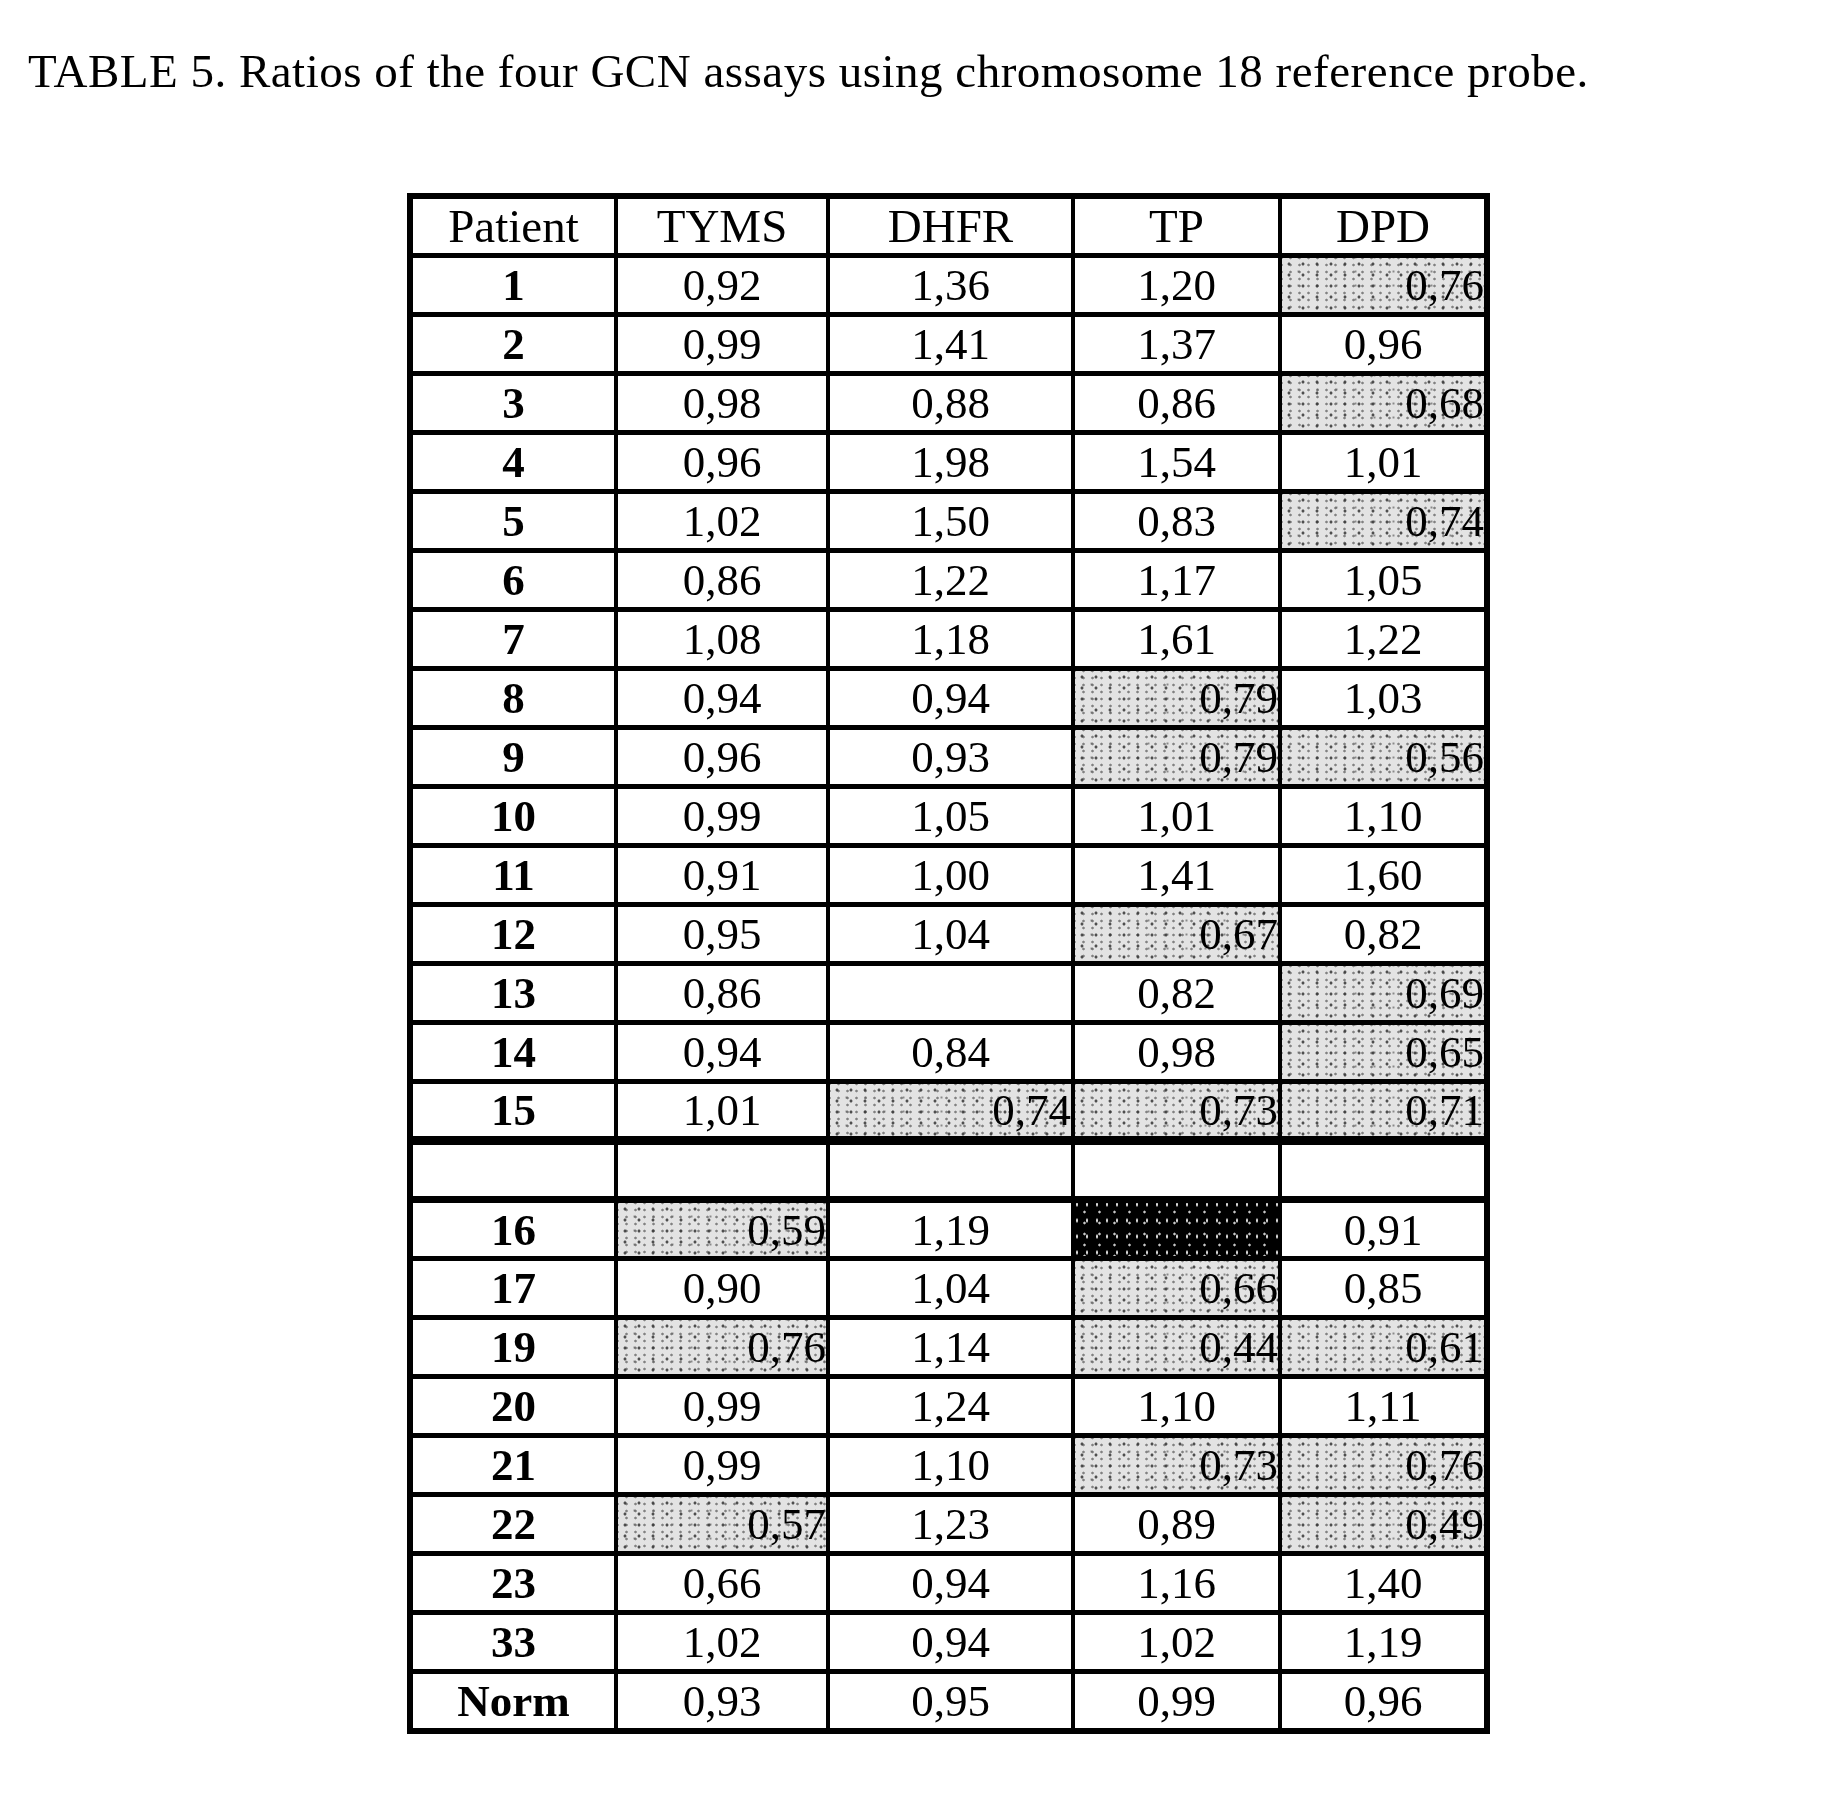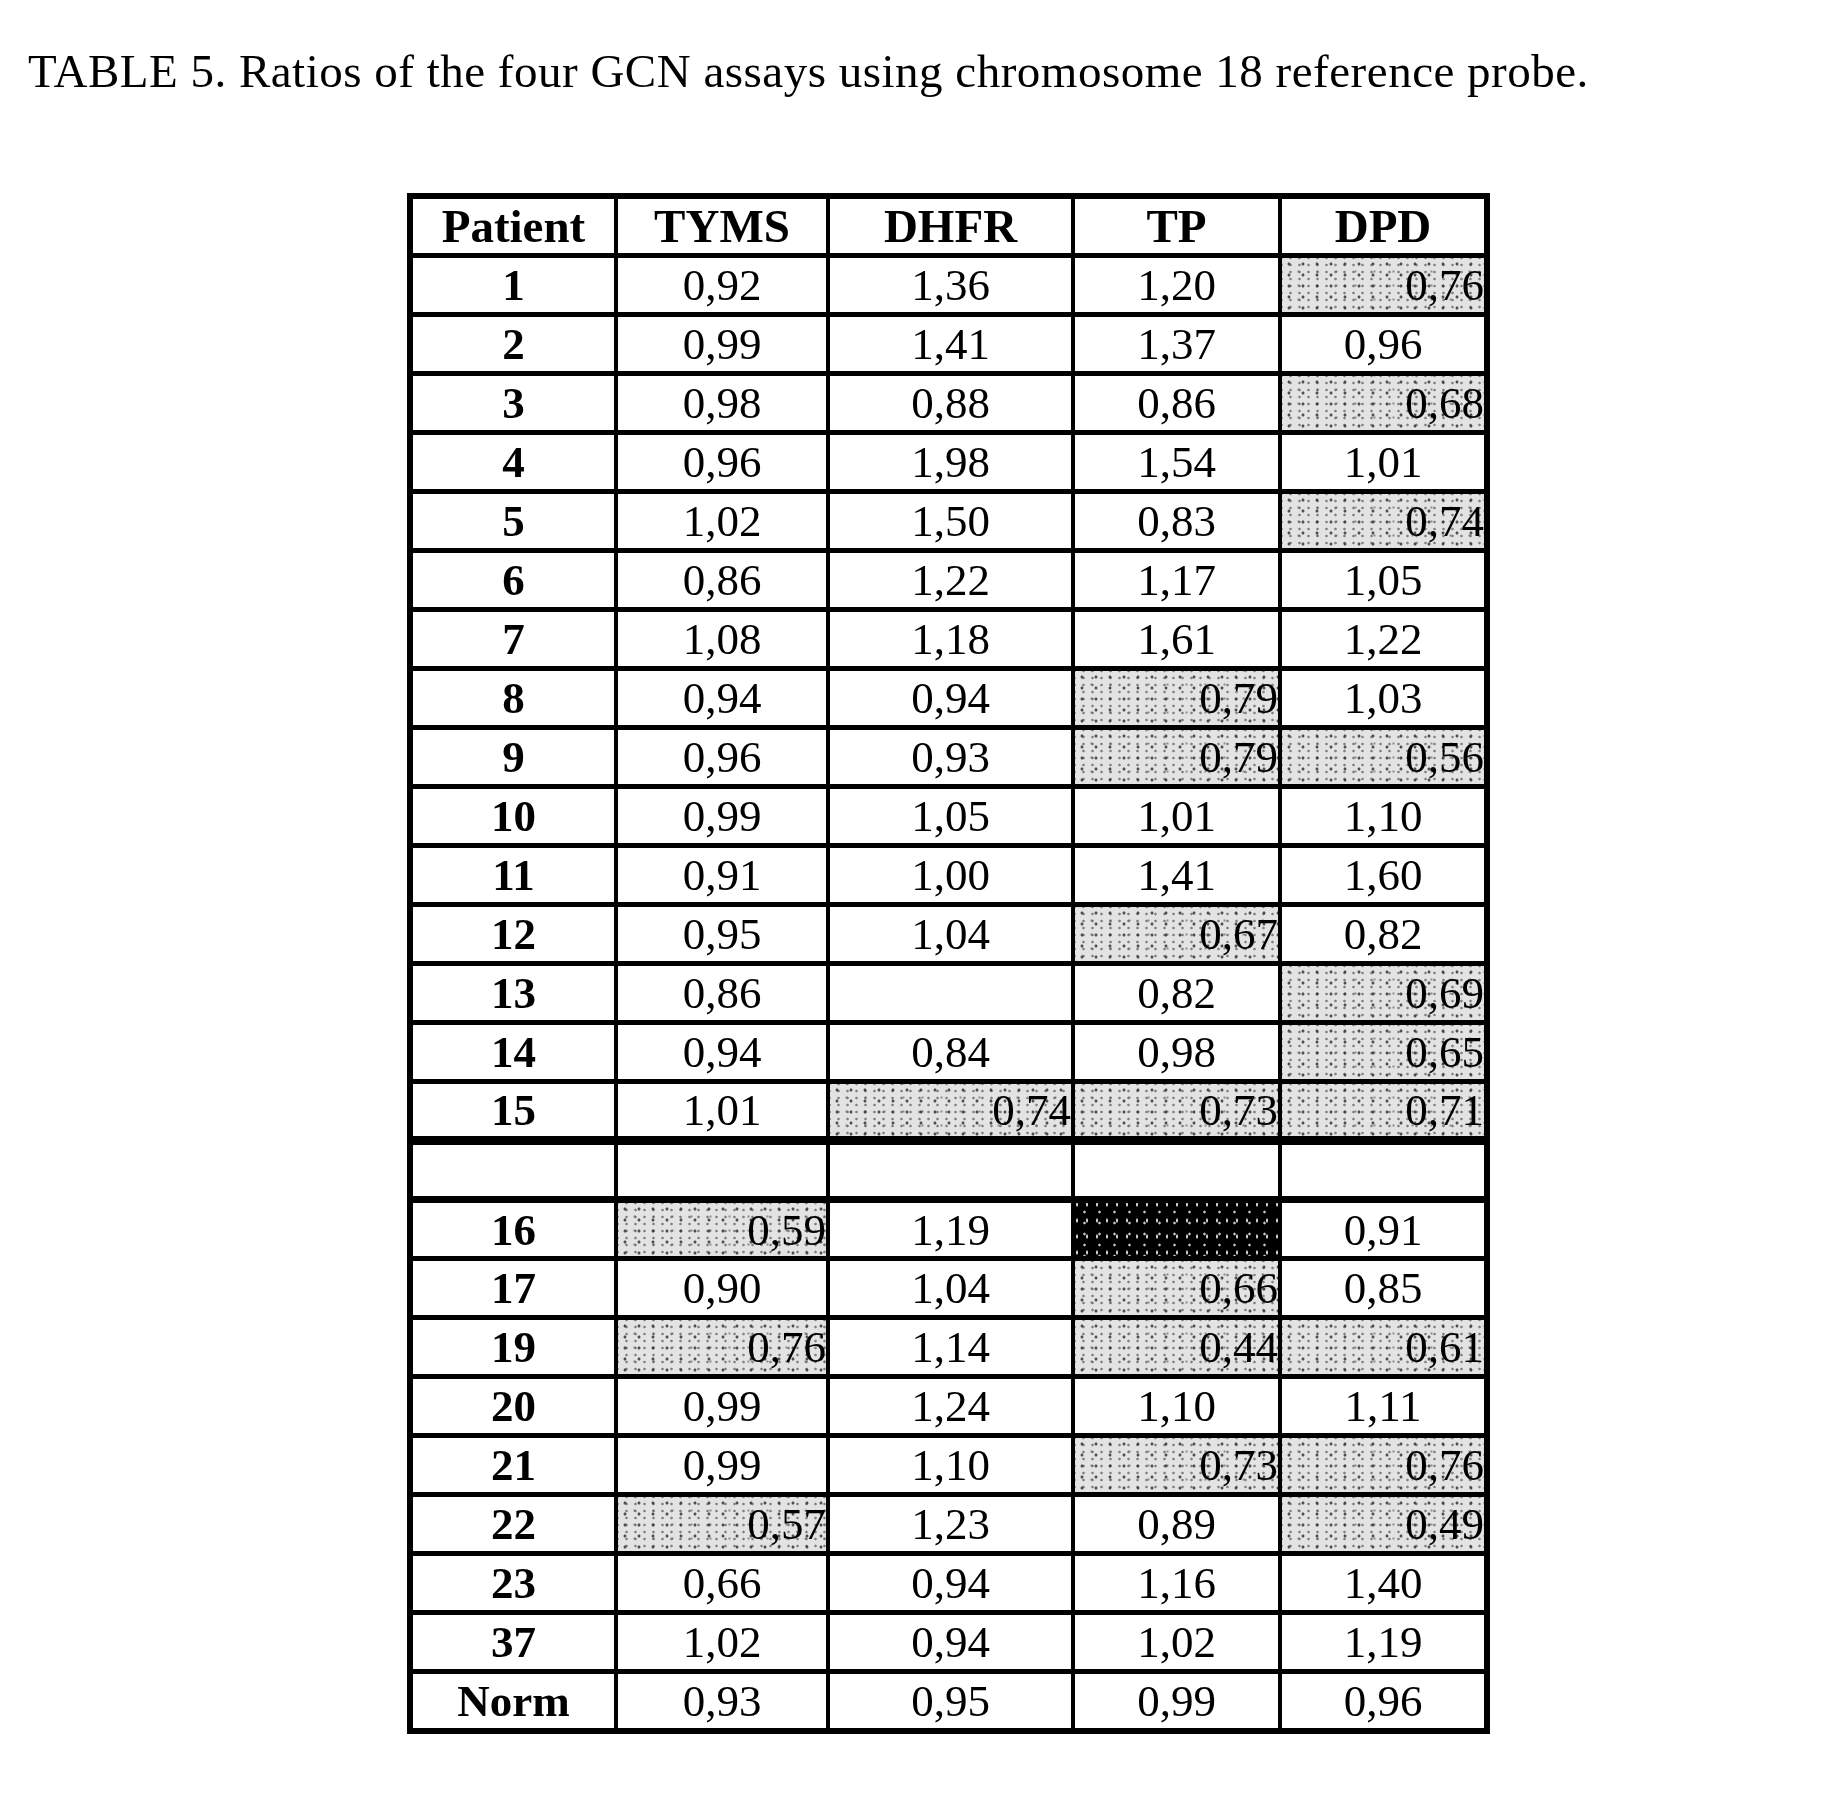--- a/index.html
+++ b/index.html
@@ -17,21 +17,21 @@
     position:absolute; left:407px; top:193px;
     border-collapse:collapse; table-layout:fixed;
     border:6px solid #000;
   }
   .gcn th, .gcn td {
     border:4px solid #000;
     border-top-width:5px; border-bottom-width:5px;
     height:59px; text-align:center; vertical-align:middle;
     overflow:hidden; white-space:nowrap;
   }
-  .gcn th { font-size:47px; font-weight:bold; }
+  .gcn th { font-size:47px; font-weight:normal; }
   .gcn td.patient { font-size:45px; font-weight:bold; }
   .gcn td.val { font-size:45px; font-weight:normal; }
   
   .gcn tr.sep td { border-top:9px solid #000; border-bottom:7px solid #000; }
   
   .gcn td.shaded {
     background-color:#e3e3e3;
     background-image:
       radial-gradient(#3a3a3a 1.2px, transparent 1.9px),
       radial-gradient(#5a5a5a 1px, transparent 1.5px),
@@ -229,21 +229,21 @@
         <td class="val shaded">0,49</td>
       </tr>
       <tr>
         <td class="patient">23</td>
         <td class="val">0,66</td>
         <td class="val">0,94</td>
         <td class="val">1,16</td>
         <td class="val">1,40</td>
       </tr>
       <tr>
-        <td class="patient">37</td>
+        <td class="patient">33</td>
         <td class="val">1,02</td>
         <td class="val">0,94</td>
         <td class="val">1,02</td>
         <td class="val">1,19</td>
       </tr>
       <tr>
         <td class="patient">Norm</td>
         <td class="val">0,93</td>
         <td class="val">0,95</td>
         <td class="val">0,99</td>

